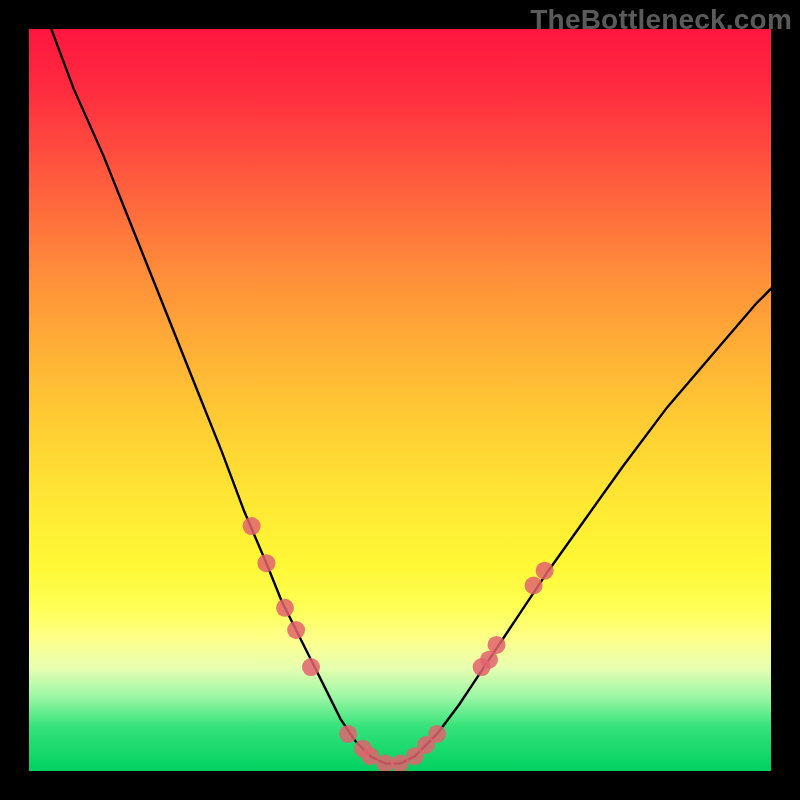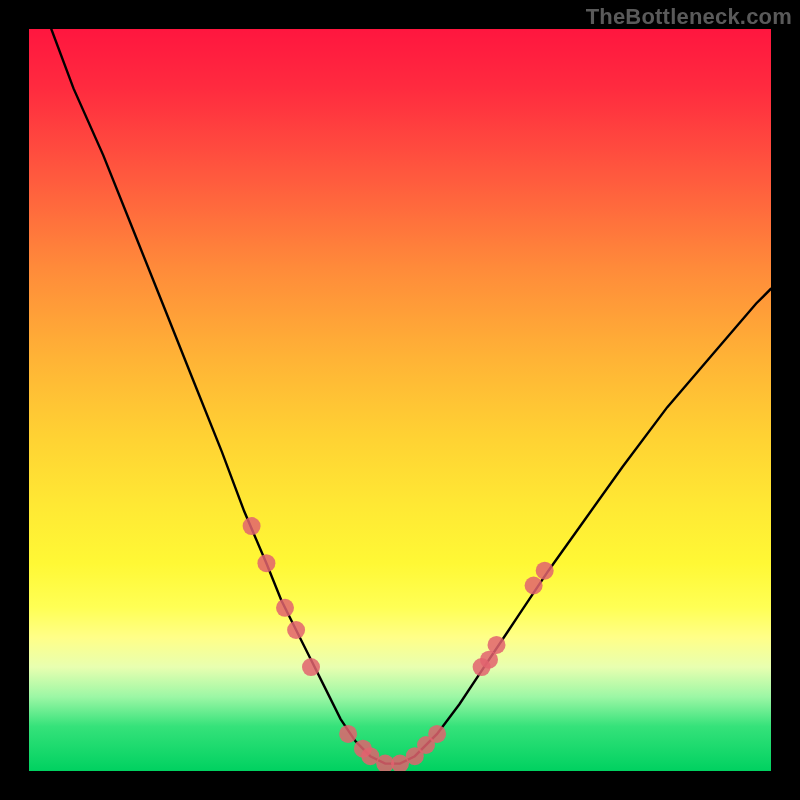--- a/index.html
+++ b/index.html
@@ -31,21 +31,21 @@
       #e8ffb0 86%,
       #9cf7a5 90%,
       #35e27a 94%,
       #00d160 100%);
   }
   .watermark {
     position: absolute;
     top: 4px;
     right: 8px;
     color: #5a5a5a;
-    font-size: 22px;
+    font-size: 28px;
     font-weight: 600;
     letter-spacing: 0.2px;
     user-select: none;
   }
   .plot-svg {
     position: absolute;
     left: 29px;
     top: 29px;
     width: 742px;
     height: 742px;

